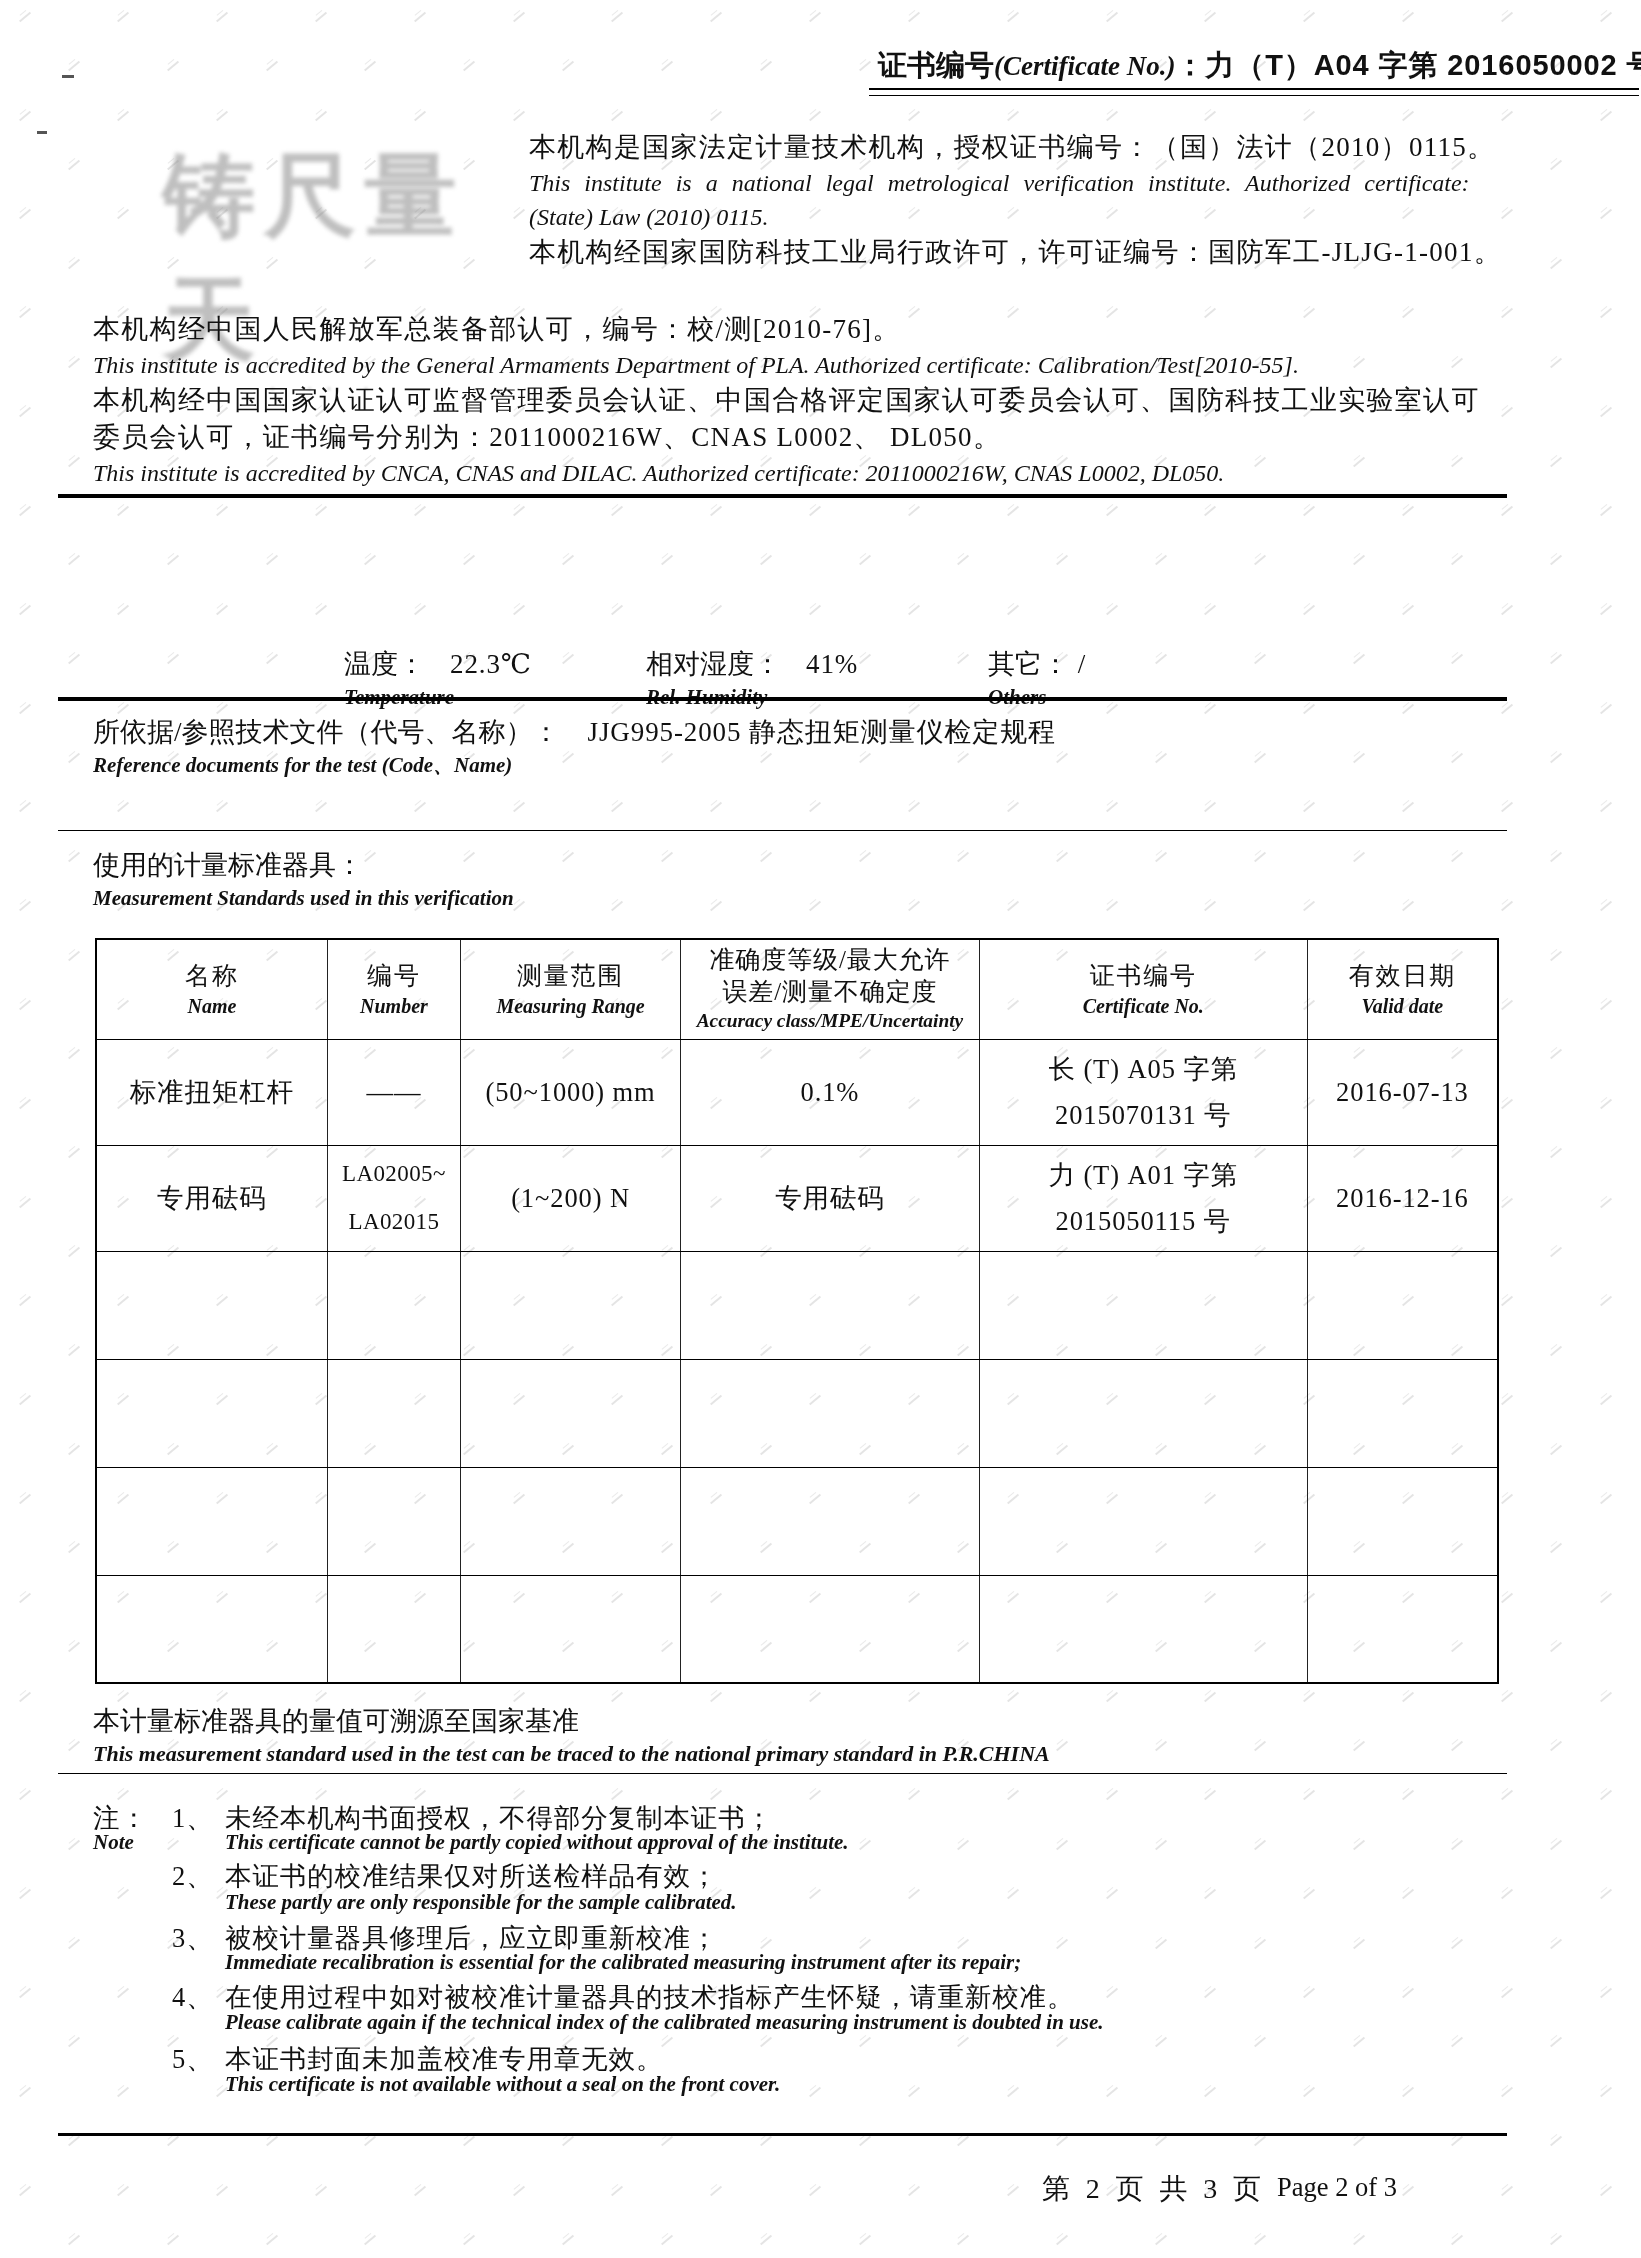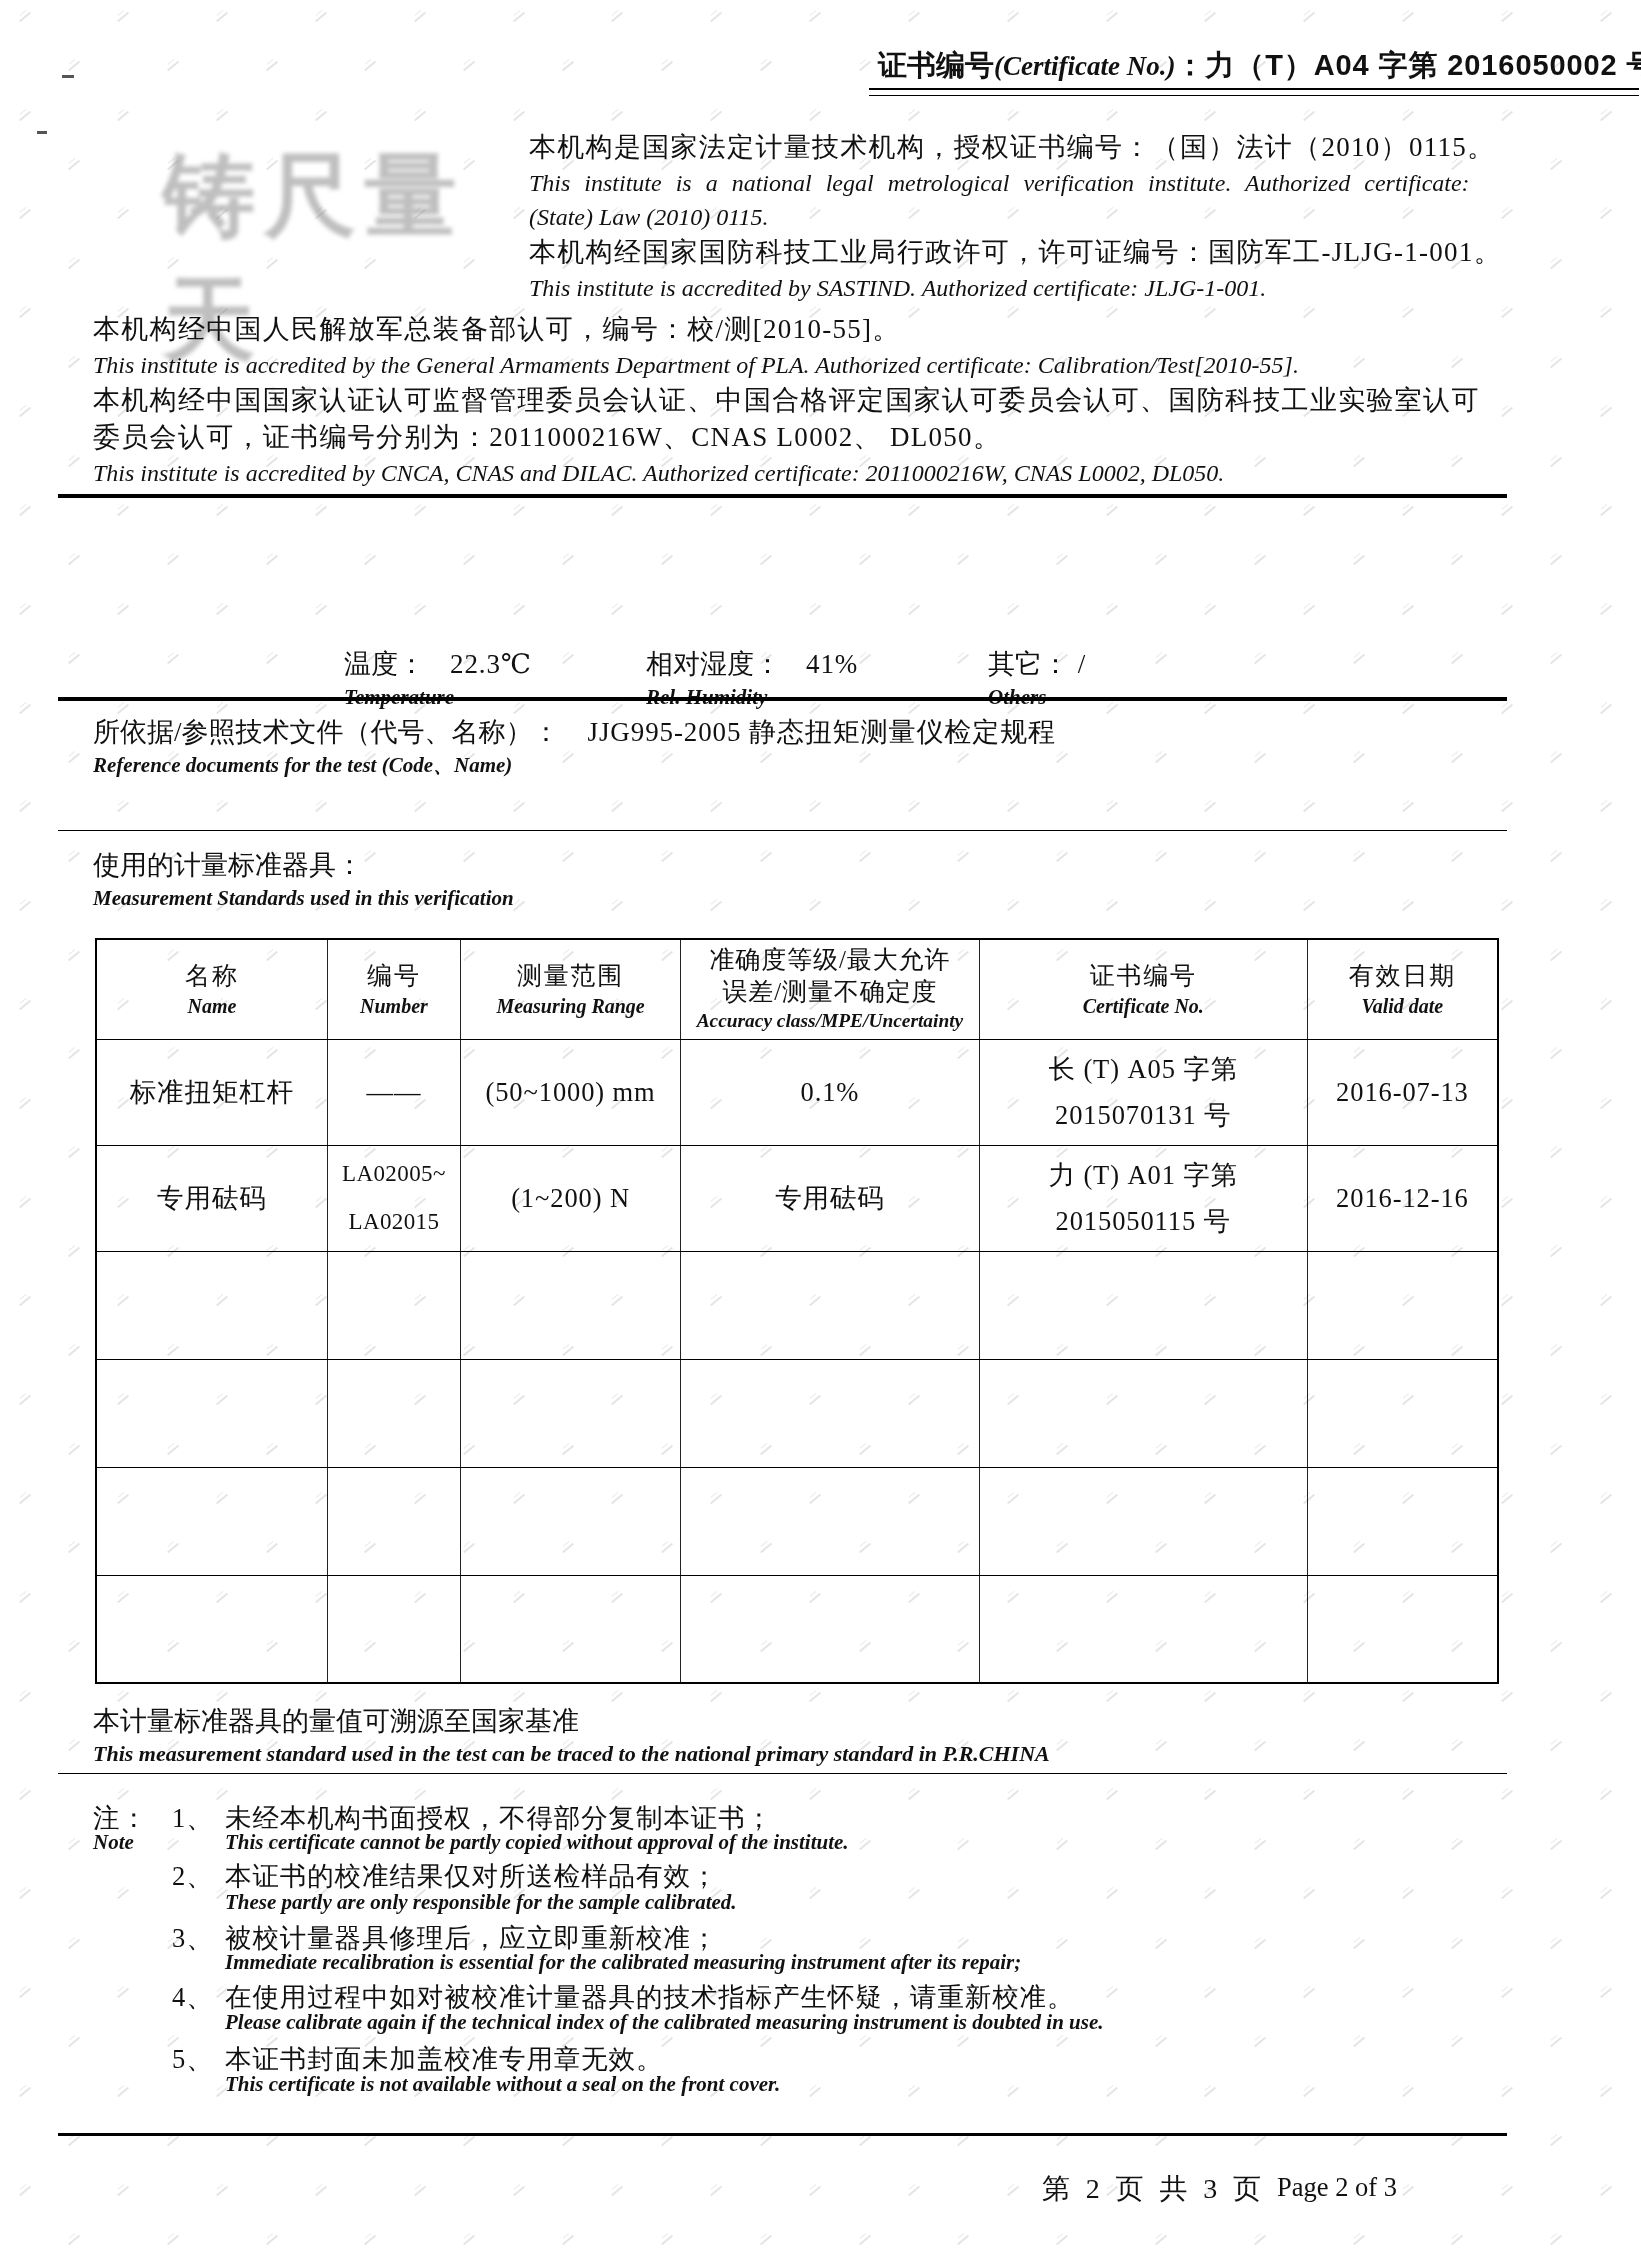--- a/index.html
+++ b/index.html
@@ -867,25 +867,24 @@
   <div class="abs logo">
     <div class="logo-chars">铸尺量天</div>
     <div class="logo-sub">· ·· ·</div>
   </div>
 
   <div class="abs acc1">
     <div class="zh-line">本机构是国家法定计量技术机构，授权证书编号：（国）法计（2010）0115。</div>
     <div class="en-line jst">This institute is a national legal metrological verification institute.   Authorized certificate:</div>
     <div class="en-line">(State) Law (2010) 0115.</div>
     <div class="zh-line">本机构经国家国防科技工业局行政许可，许可证编号：国防军工-JLJG-1-001。</div>
-    <div class="en-line">This institute is accredited by SASTIND. Authorized certificate: JLJG-1-001.</div>
   </div>
 
   <div class="abs acc2">
-    <div class="zh-line">本机构经中国人民解放军总装备部认可，编号：校/测[2010-55]。</div>
+    <div class="zh-line">本机构经中国人民解放军总装备部认可，编号：校/测[2010-76]。</div>
     <div class="en-line">This institute is accredited by the General Armaments Department of PLA. Authorized certificate: Calibration/Test[2010-55].</div>
     <div class="zh-line">本机构经中国国家认证认可监督管理委员会认证、中国合格评定国家认可委员会认可、国防科技工业实验室认可</div>
     <div class="zh-line">委员会认可，证书编号分别为：2011000216W、CNAS L0002、 DL050。</div>
     <div class="en-line">This institute is accredited by CNCA, CNAS and DILAC. Authorized certificate: 2011000216W, CNAS L0002, DL050.</div>
   </div>
 
   <div class="abs rule rule-thick" style="top:494px;"></div>
 
 
   <div class="env-col env-temp">

